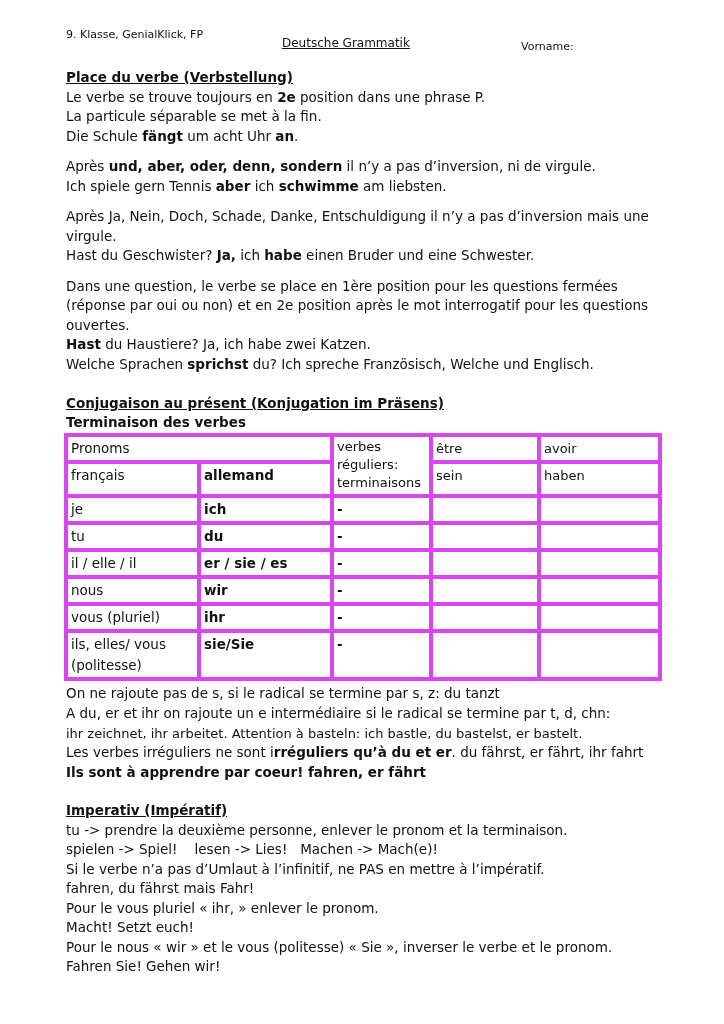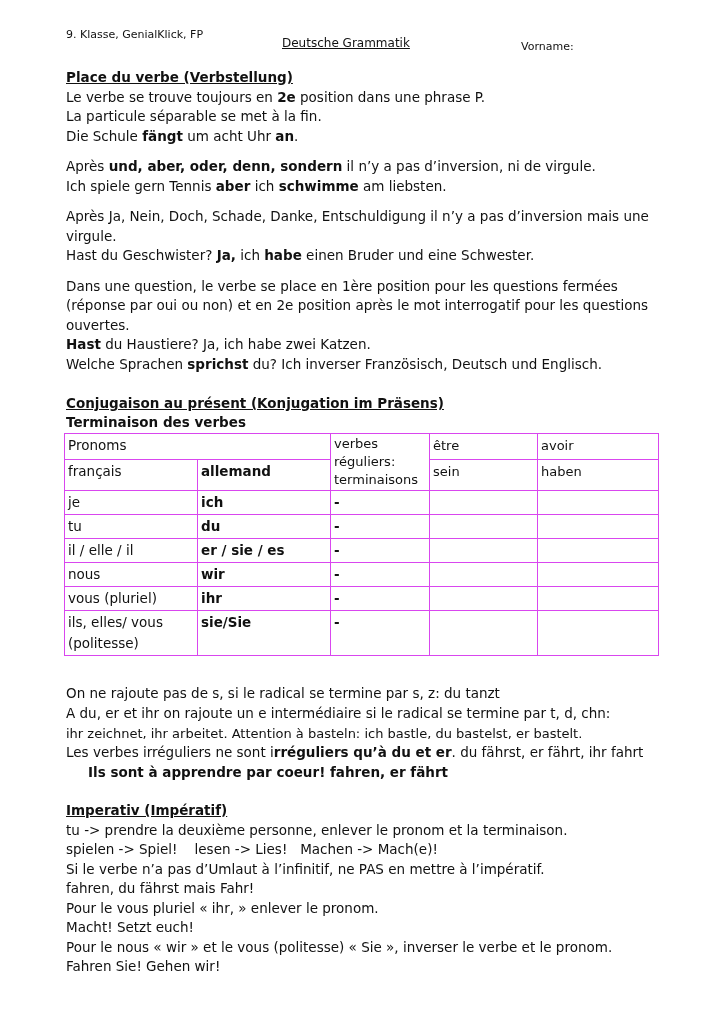--- a/index.html
+++ b/index.html
@@ -5,21 +5,21 @@
   html, body { margin:0; padding:0; background:#ffffff; }
   body { width:724px; height:1024px; position:relative; overflow:hidden;
          font-family:"DejaVu Sans", sans-serif; color:#111; }
   .abs { position:absolute; }
   .hdr-small { font-size:11px; }
   .title { font-size:12px; text-decoration:underline; }
   .p { position:absolute; left:66px; font-size:13.5px; line-height:19.5px; white-space:nowrap; }
   .sec { font-weight:bold; text-decoration:underline; }
   b { font-weight:bold; }
   table.conj { position:absolute; left:64px; top:433px; border-collapse:collapse; font-size:13.5px; }
-  table.conj td { border:1px solid #d946ef; padding:1px 3px; vertical-align:top; line-height:21px; }
+  table.conj td { border:4px solid #d946ef; padding:1px 3px; vertical-align:top; line-height:21px; }
   .small { font-size:13px; }
   .b12 { font-size:13px; font-weight:normal; }
 </style>
 </head>
 <body>
 
 <div class="abs hdr-small" style="left:66px;top:28px;">9. Klasse, GenialKlick, FP</div>
 <div class="abs title" style="left:282px;top:36px;">Deutsche Grammatik</div>
 <div class="abs hdr-small" style="left:521px;top:40px;">Vorname:</div>
 
@@ -32,21 +32,21 @@
 <div class="p" style="top:177px;"><span>Ich spiele gern Tennis </span><b>aber</b><span> ich </span><b>schwimme</b><span> am liebsten.</span></div>
 
 <div class="p" style="top:207px;">Après Ja, Nein, Doch, Schade, Danke, Entschuldigung il n’y a pas d’inversion mais une</div>
 <div class="p" style="top:227px;">virgule.</div>
 <div class="p" style="top:246px;"><span>Hast du Geschwister? </span><b>Ja,</b><span>  ich </span><b>habe</b><span> einen Bruder und eine Schwester.</span></div>
 
 <div class="p" style="top:277px;">Dans une question, le verbe se place en 1ère position pour les questions fermées</div>
 <div class="p" style="top:296px;">(réponse par oui ou non) et en 2e position après le mot interrogatif pour les questions</div>
 <div class="p" style="top:316px;">ouvertes.</div>
 <div class="p" style="top:335px;"><b>Hast</b><span> du Haustiere? Ja, ich habe zwei Katzen.</span></div>
-<div class="p" style="top:355px;"><span>Welche Sprachen </span><b>sprichst</b><span> du? Ich inverser Französisch, Deutsch und Englisch.</span></div>
+<div class="p" style="top:355px;"><span>Welche Sprachen </span><b>sprichst</b><span> du? Ich spreche Französisch, Welche und Englisch.</span></div>
 
 <div class="p sec" style="top:394px;">Conjugaison au présent (Konjugation im Präsens)</div>
 <div class="p" style="top:413px;font-weight:bold;">Terminaison des verbes</div>
 
 <table class="conj">
   <colgroup>
     <col style="width:133px">
       <col style="width:133px">
       <col style="width:99px">
       <col style="width:108px">
@@ -111,21 +111,21 @@
     <td></td>
     <td></td>
   </tr>
 </tbody>
   </table>
 
 <div class="p" style="top:684px;">On ne rajoute pas de s, si le radical se termine par s, z: du tanzt</div>
 <div class="p" style="top:704px;">A du, er et ihr on rajoute un e intermédiaire si le radical se termine par t, d, chn:</div>
 <div class="p small" style="top:724px;">ihr zeichnet, ihr arbeitet. Attention à basteln: ich bastle, du bastelst, er bastelt.</div>
 <div class="p" style="top:743px;"><span>Les verbes irréguliers ne sont i</span><b>rréguliers qu’à du et er</b><span>. du fährst, er fährt, ihr fahrt</span></div>
-<div class="p" style="top:763px;font-weight:bold;margin-left:22px;">Ils sont à apprendre par coeur! fahren, er fährt</div>
+<div class="p" style="top:763px;font-weight:bold;">Ils sont à apprendre par coeur! fahren, er fährt</div>
 
 <div class="p sec" style="top:801px;">Imperativ (Impératif)</div>
 <div class="p" style="top:821px;">tu -&gt; prendre la deuxième personne, enlever le pronom et la terminaison.</div>
 <div class="p" style="top:840px;white-space:pre;">spielen -&gt; Spiel!    lesen -&gt; Lies!   Machen -&gt; Mach(e)!</div>
 <div class="p" style="top:860px;">Si le verbe n’a pas d’Umlaut à l’infinitif, ne PAS en mettre à l’impératif.</div>
 <div class="p" style="top:879px;text-align:right;">fahren, du fährst mais Fahr!</div>
 <div class="p" style="top:899px;">Pour le vous pluriel « ihr, » enlever le pronom.</div>
 <div class="p" style="top:918px;">Macht! Setzt euch!</div>
 <div class="p" style="top:938px;">Pour le nous « wir » et le vous (politesse) « Sie », inverser le verbe et le pronom.</div>
 <div class="p" style="top:957px;">Fahren Sie! Gehen wir!</div>

